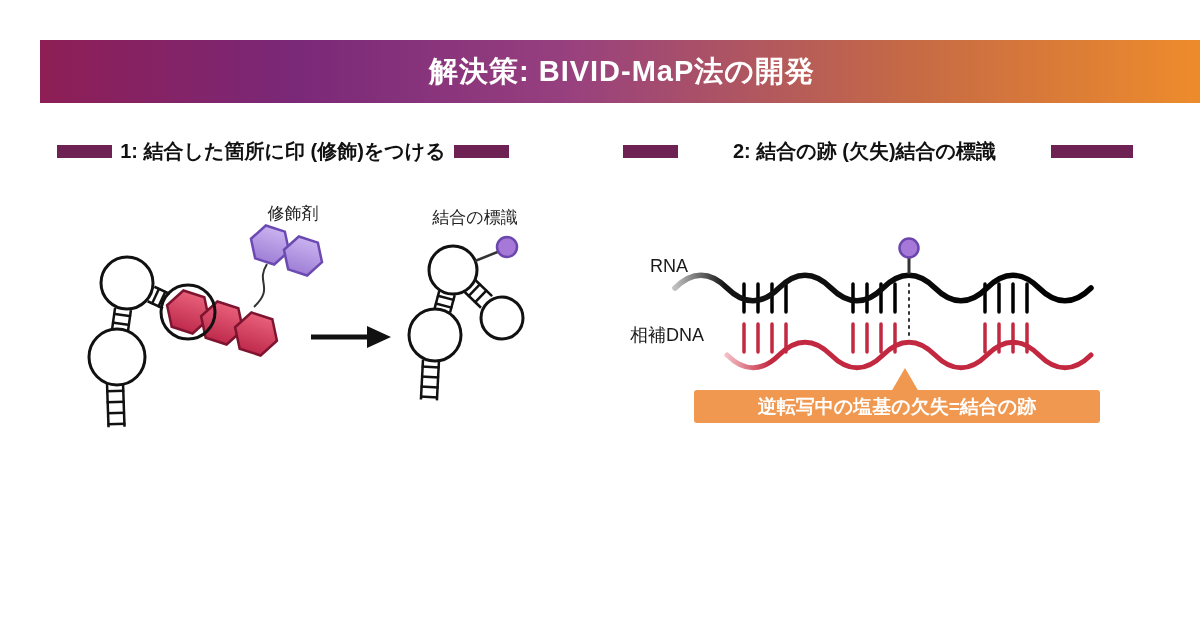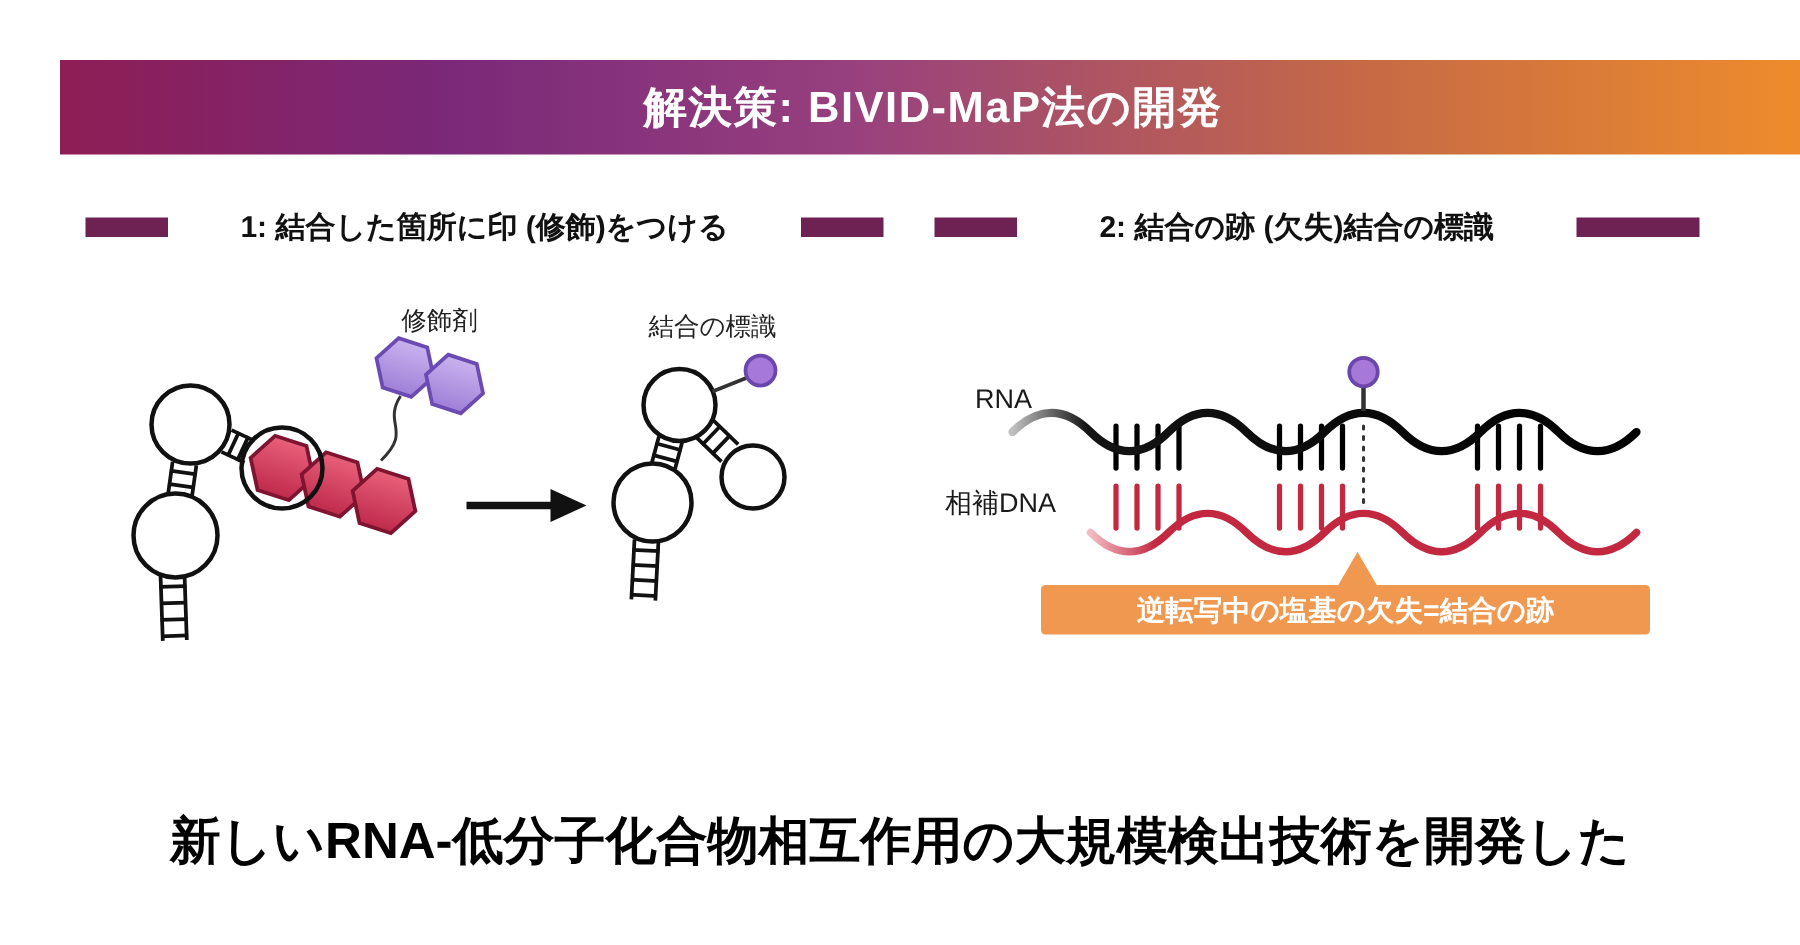--- a/index.html
+++ b/index.html
@@ -11,21 +11,21 @@
   .slide { position:absolute; inset:0; }
 
   .banner {
     position:absolute; left:40px; top:40px; width:1164px; height:63px;
     display:flex; align-items:center; justify-content:center;
     background:linear-gradient(90deg,#8e1e55 0%,#7a2878 22%,#97407f 45%,#c66a45 75%,#ee8c2b 100%);
   }
   .banner-title { color:#ffffff; font-size:29px; font-weight:bold; letter-spacing:1px; }
 
   .step-header { position:absolute; top:140px; display:flex; align-items:center; height:22px; }
-  .step1 { left:57px;  width:532px; }
+  .step1 { left:57px;  width:452px; }
   .step2 { left:623px; width:510px; }
   .bar { height:13px; background:#6e2153; flex:0 0 auto; }
   .bar-55 { width:55px; }
   .bar-82 { width:82px; }
   .step-label { flex:1; text-align:center; font-size:20px; font-weight:bold; color:#111; white-space:nowrap; }
 
   .panel1 { position:absolute; left:55px;  top:185px; }
   .panel2 { position:absolute; left:620px; top:200px; }
   svg text { font-family:"Liberation Sans", sans-serif; }
 
@@ -210,15 +210,14 @@
     </g>
 
     <text x="30" y="72" font-size="18" fill="#1a1a1a">RNA</text>
     <text x="10" y="141" font-size="18" fill="#1a1a1a">相補DNA</text>
 
     <polygon points="285,168 271,192 299,192" fill="#f0984f"></polygon>
     <rect x="74" y="190" width="406" height="33" rx="3" fill="#f0984f"></rect>
     <text x="277" y="213" text-anchor="middle" font-size="19" font-weight="bold" fill="#ffffff">逆転写中の塩基の欠失=結合の跡</text>
   </svg>
 
-  <div class="footer-text">新しいRNA-低分子化合物相互作用の大規模検出技術を開発した</div>
 
 </div>
 
 </body></html>

